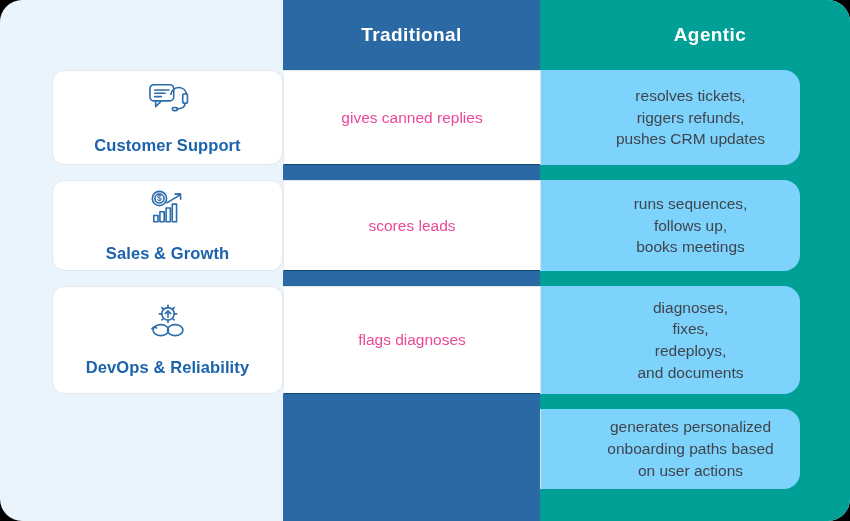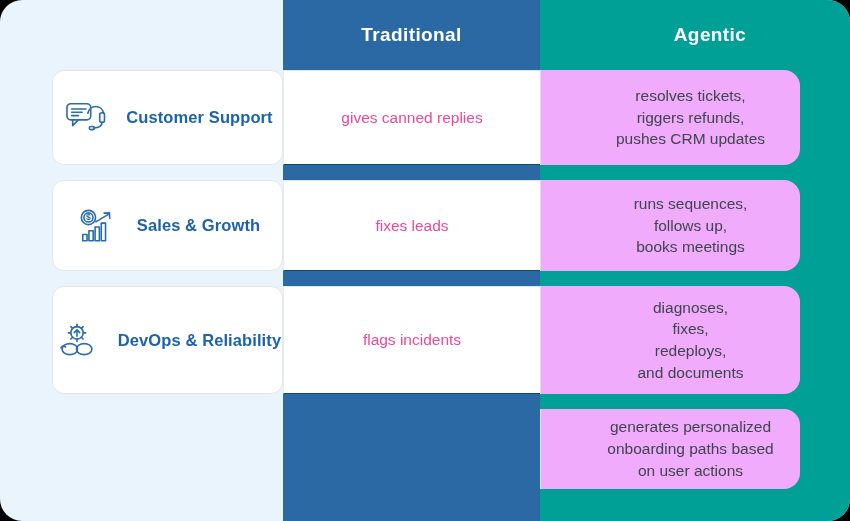--- a/index.html
+++ b/index.html
@@ -52,21 +52,21 @@
     letter-spacing: 0.4px;
   }
   .hcell-agent { width: 260px; }
 
   .label-card {
     margin-left: 52px;
     background: #ffffff;
     border: 1px solid #e1e7ee;
     border-radius: 12px;
     display: flex;
-    flex-direction: row;
+    flex-direction: column;
     align-items: center;
     justify-content: center;
     gap: 18px;
     box-sizing: border-box;
   }
   .label-text {
     color: #1d63ac;
     font-weight: 700;
     font-size: 16.5px;
     letter-spacing: 0.1px;
@@ -88,21 +88,21 @@
     box-sizing: border-box;
     display: flex;
     align-items: center;
     justify-content: center;
     color: #ec4899;
     font-size: 15.5px;
     text-align: center;
   }
   .agent-cell {
     width: 260px;
-    background: #f0abfc;
+    background: #7dd3fc;
     border-left: 1px solid #dde2e7;
     border-radius: 0 16px 16px 0;
     box-sizing: border-box;
     display: flex;
     align-items: center;
     justify-content: center;
     color: #3f454c;
     font-size: 15.5px;
     line-height: 1.4;
     text-align: center;
@@ -161,21 +161,21 @@
             <rect x="13.5" y="25" width="4.5" height="10.5"></rect>
             <rect x="20" y="21" width="4.5" height="14.5"></rect>
             <rect x="26.5" y="17" width="4.5" height="18.5"></rect>
             <path d="M21 15.5 C26 12.5 30 10 34.5 7.5"></path>
             <path d="M29.5 6.5 l5.5 -0.3 0.4 5.6"></path>
           </svg>
         </span>
         <span class="label-text">Sales &amp; Growth</span>
       </div>
       <div class="trad-cell c2 r2">
-        <span>fixes leads</span>
+        <span>scores leads</span>
       </div>
       <div class="agent-cell c3 r2">
         <span>runs sequences,
 follows up,
 books meetings</span>
       </div>
 
       <div class="label-card c1 r3">
         <span class="icon-box">
           <svg width="46" height="37" viewBox="0 0 48 38">
@@ -190,21 +190,21 @@
             <line x1="24" y1="4.5" x2="24" y2="2"></line>
             <line x1="28.6" y1="6.4" x2="30.4" y2="4.6"></line>
             <ellipse cx="16.5" cy="28" rx="8" ry="5.8"></ellipse>
             <ellipse cx="31.5" cy="28" rx="8" ry="5.8"></ellipse>
             <path d="M9.5 24.5 l-2.2 2 M9.5 24.5 l2.6 1.2"></path>
           </svg>
         </span>
         <span class="label-text">DevOps &amp; Reliability</span>
       </div>
       <div class="trad-cell c2 r3">
-        <span>flags incidents</span>
+        <span>flags diagnoses</span>
       </div>
       <div class="agent-cell c3 r3">
         <span>diagnoses,
 fixes,
 redeploys,
 and documents</span>
       </div>
 
       <div class="agent-cell c3 r4">
         <span>generates personalized

